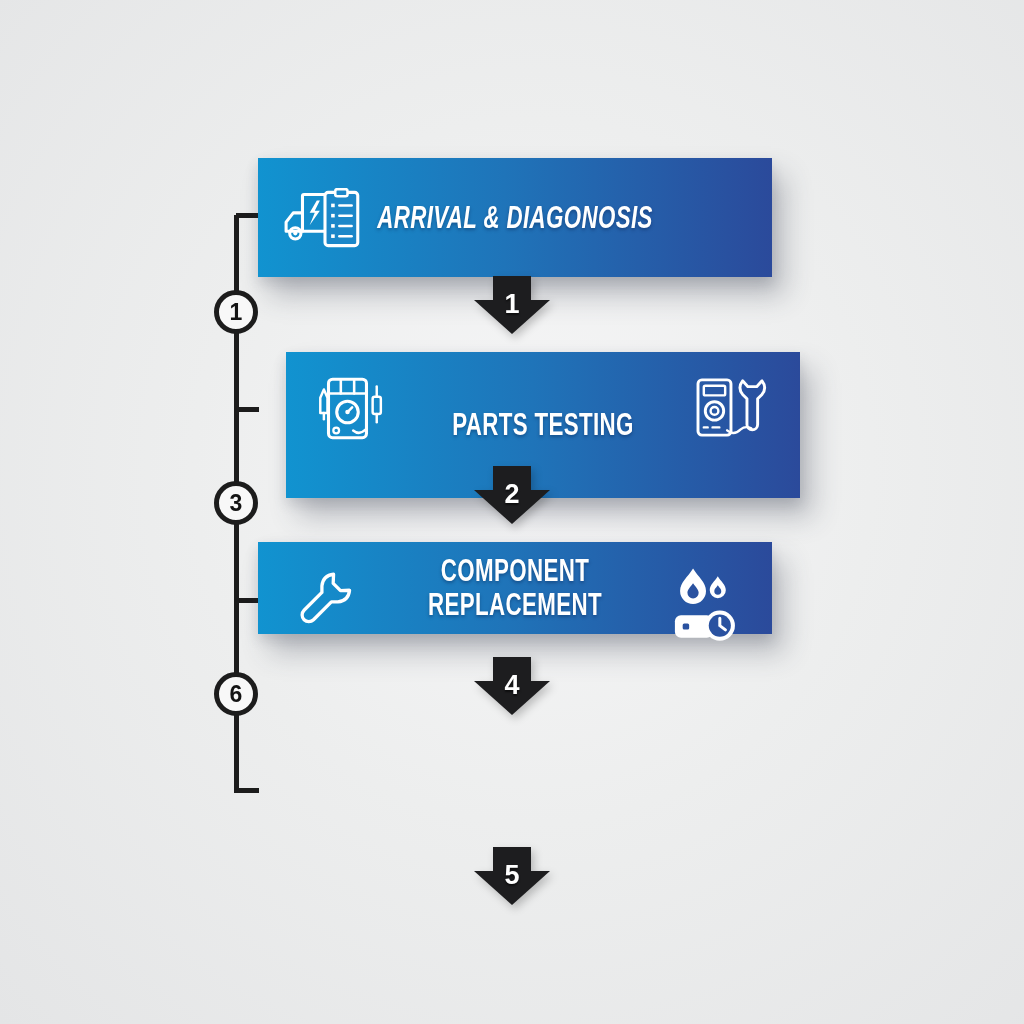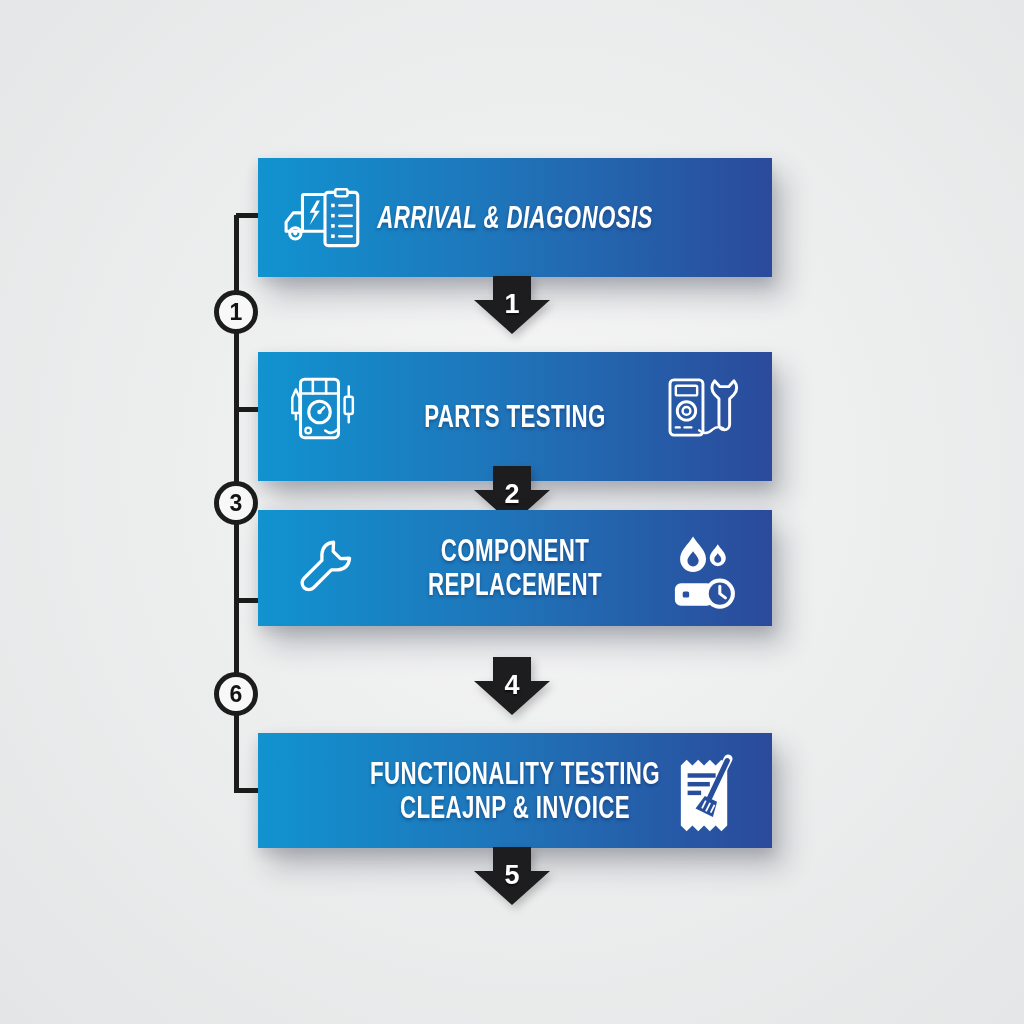--- a/index.html
+++ b/index.html
@@ -8,22 +8,22 @@
     background:radial-gradient(ellipse at 52% 46%, #f6f6f7 0%, #edeeee 45%, #e4e5e6 100%);
     font-family:"Liberation Sans","DejaVu Sans",sans-serif;
   }
   
   .banner{
     position:absolute;left:258px;width:514px;
     background:linear-gradient(90deg,#1193d0 0%,#1f74b9 48%,#2b4a9b 100%);
     box-shadow:12px 18px 26px rgba(55,62,80,.30), 0 6px 12px rgba(55,62,80,.16);
   }
   .b1{top:158px;height:119px;font-style:italic;}
-  .b2{top:352px;height:129px;}
-  .b3{top:510px;height:116px;}
+  .b2{top:352px;height:146px;margin-left:28px;}
+  .b3{top:542px;height:92px;}
   .b4{top:733px;height:115px;}
   .title{
     position:absolute;inset:0;display:flex;flex-direction:column;
     justify-content:center;align-items:center;
     color:#fff;font-weight:bold;font-size:31px;line-height:34px;
     letter-spacing:.5px;transform:scaleX(.72);
     text-shadow:0 2px 4px rgba(0,20,60,.35);white-space:nowrap;
   }
   .icon{position:absolute;}
   .i-b1-left{left:24px;top:30px;width:86px;height:62px;}
@@ -181,42 +181,20 @@
       </svg>
     </div>
   </div>
 
   <div class="arrow a3">
     <div class="arrow-shaft"></div>
     <div class="arrow-head"></div>
     <span class="arrow-num">4</span>
   </div>
 
-  <div class="banner b4">
-    <div class="title">
-      <span>FUNCTIONALITY TESTING</span>
-      <span>CLEAJNP &amp; INVOICE</span>
-    </div>
-    <div class="icon i-b4-right">
-      <svg viewBox="0 0 64 88">
-        <path d="M7 13 L13 7 L19 13 L25 7 L31 13 L37 7 L43 13 L49 7 L55 13 V75 L49 81 L43 75 L37 81 L31 75 L25 81 L19 75 L13 81 L7 75 Z" fill="#fff"></path>
-        <g fill="#274e9d">
-          <rect x="14" y="21" width="29" height="4.6"></rect>
-          <rect x="14" y="30" width="23" height="4.6"></rect>
-          <rect x="14" y="39" width="14" height="4.6"></rect>
-        </g>
-        <path d="M56 6 L49 20" stroke="#fff" stroke-width="9" stroke-linecap="round" fill="none"></path>
-        <path d="M55 8 L37 46" stroke="#274e9d" stroke-width="5.5" stroke-linecap="round" fill="none"></path>
-        <g transform="rotate(26 36 52)">
-          <path d="M29 47 h14 l3 16 h-20 z" fill="#274e9d"></path>
-          <path d="M32 51 v9 M37 51 v10 M42 51 v9" stroke="#fff" stroke-width="1.8" fill="none"></path>
-        </g>
-      </svg>
-    </div>
-  </div>
 
   <div class="arrow a4">
     <div class="arrow-shaft"></div>
     <div class="arrow-head"></div>
     <span class="arrow-num">5</span>
   </div>
 
 </div>
 
 </body></html>

